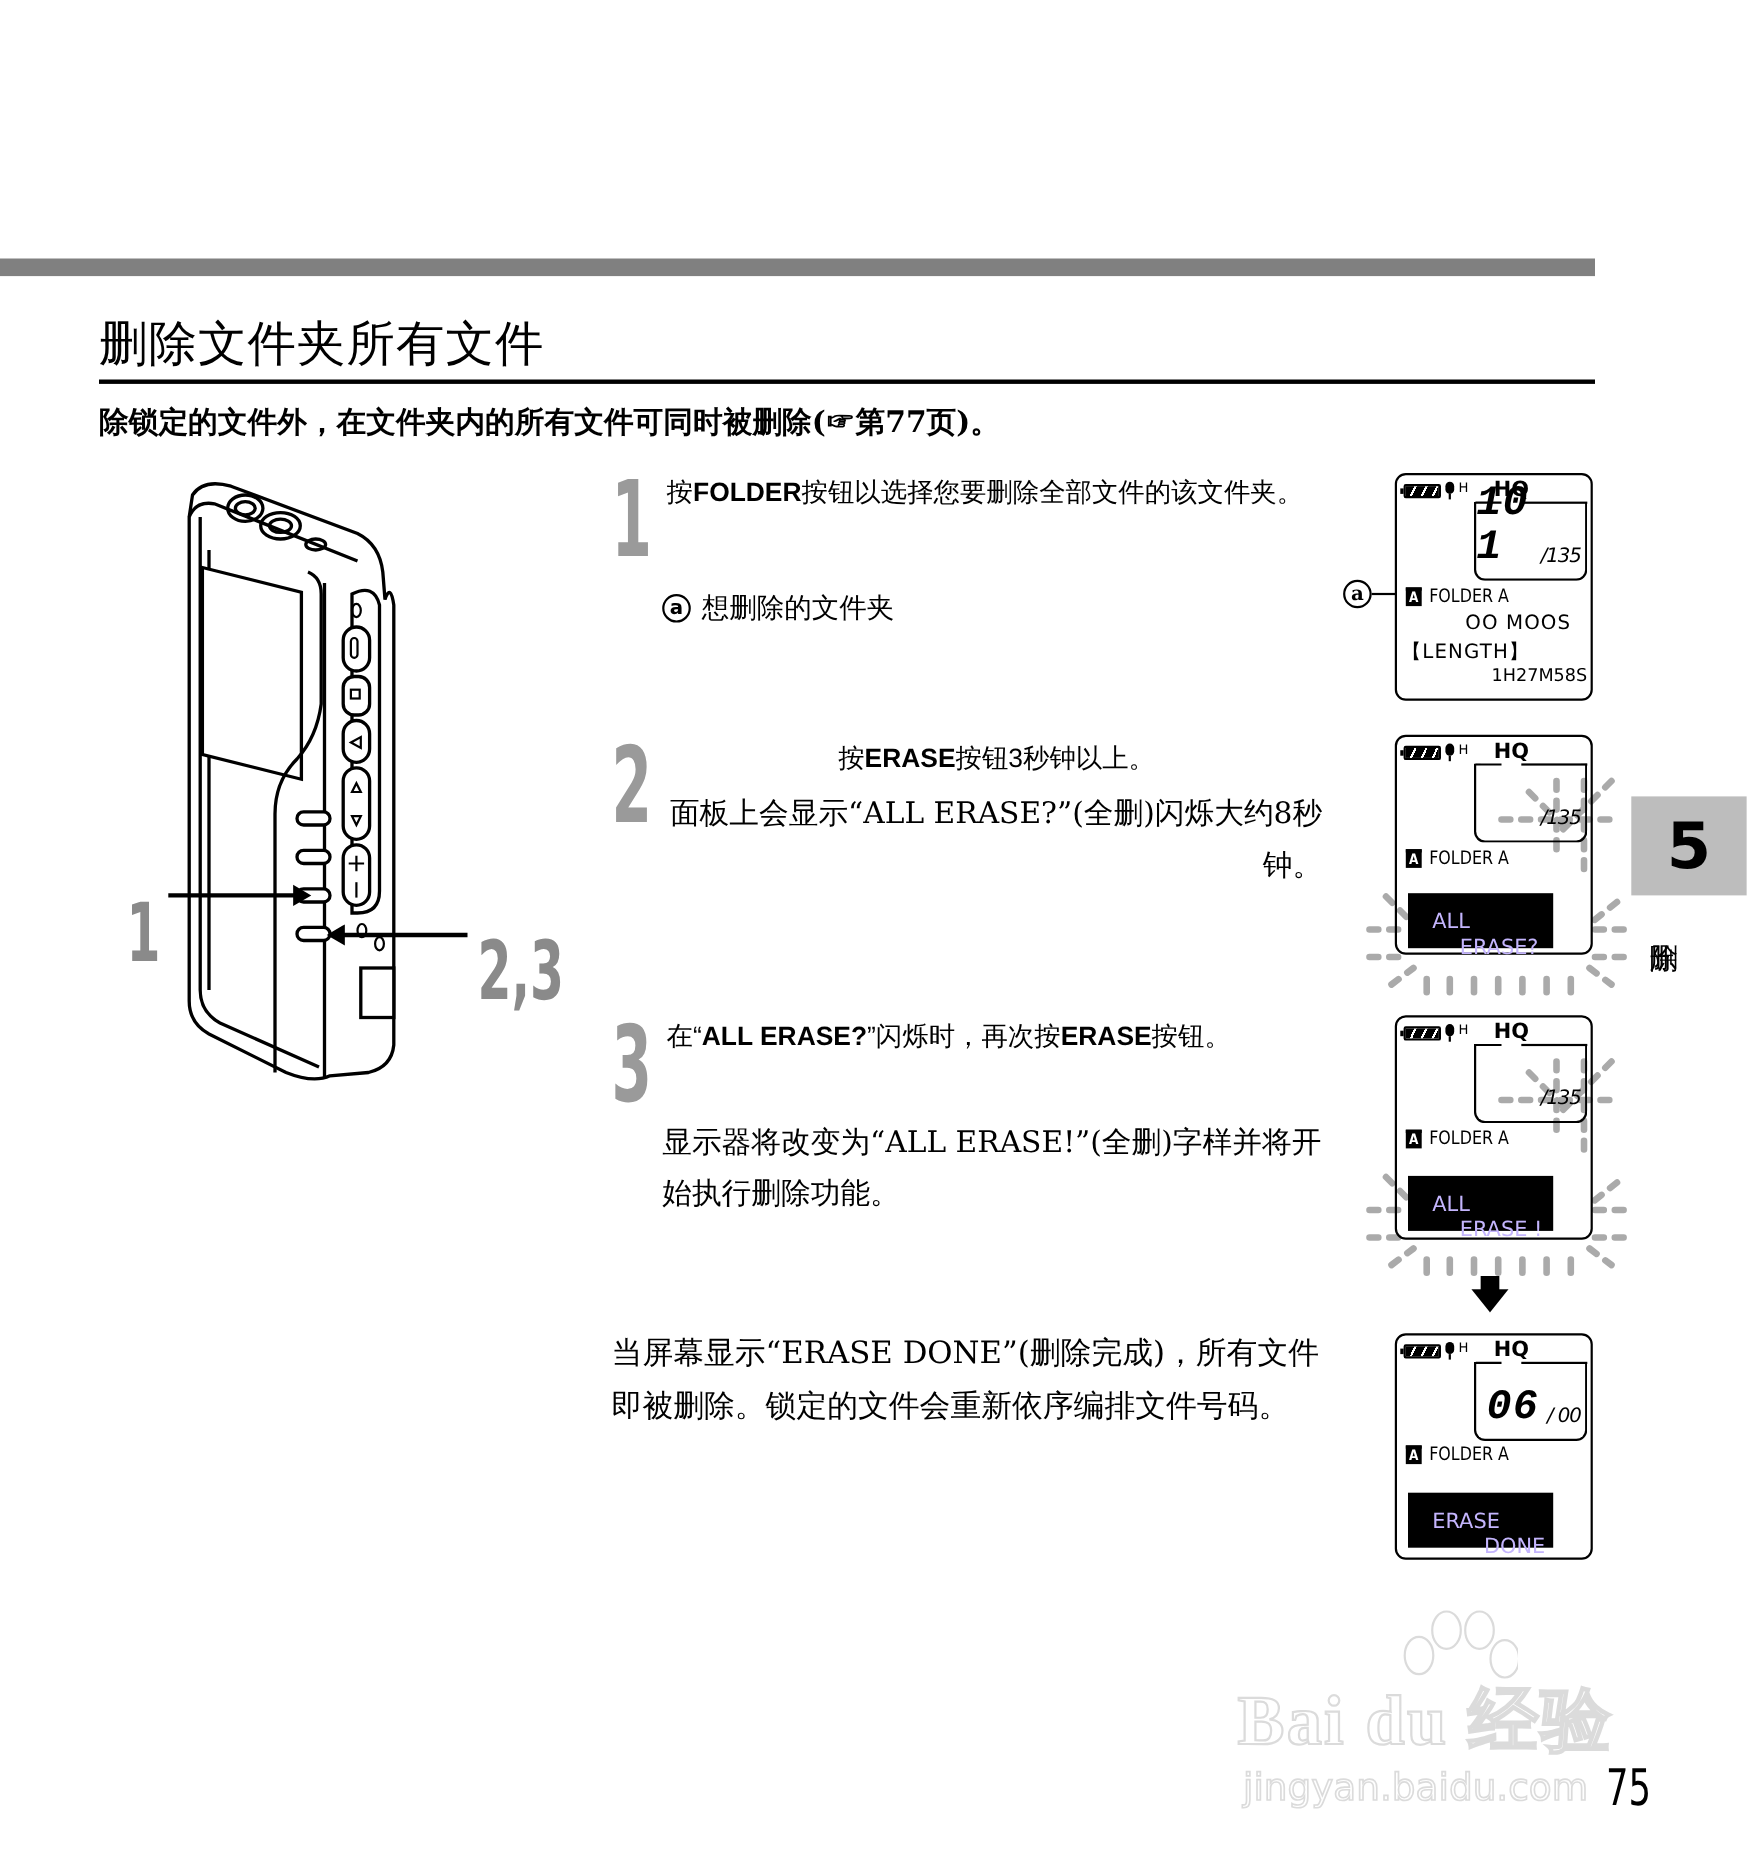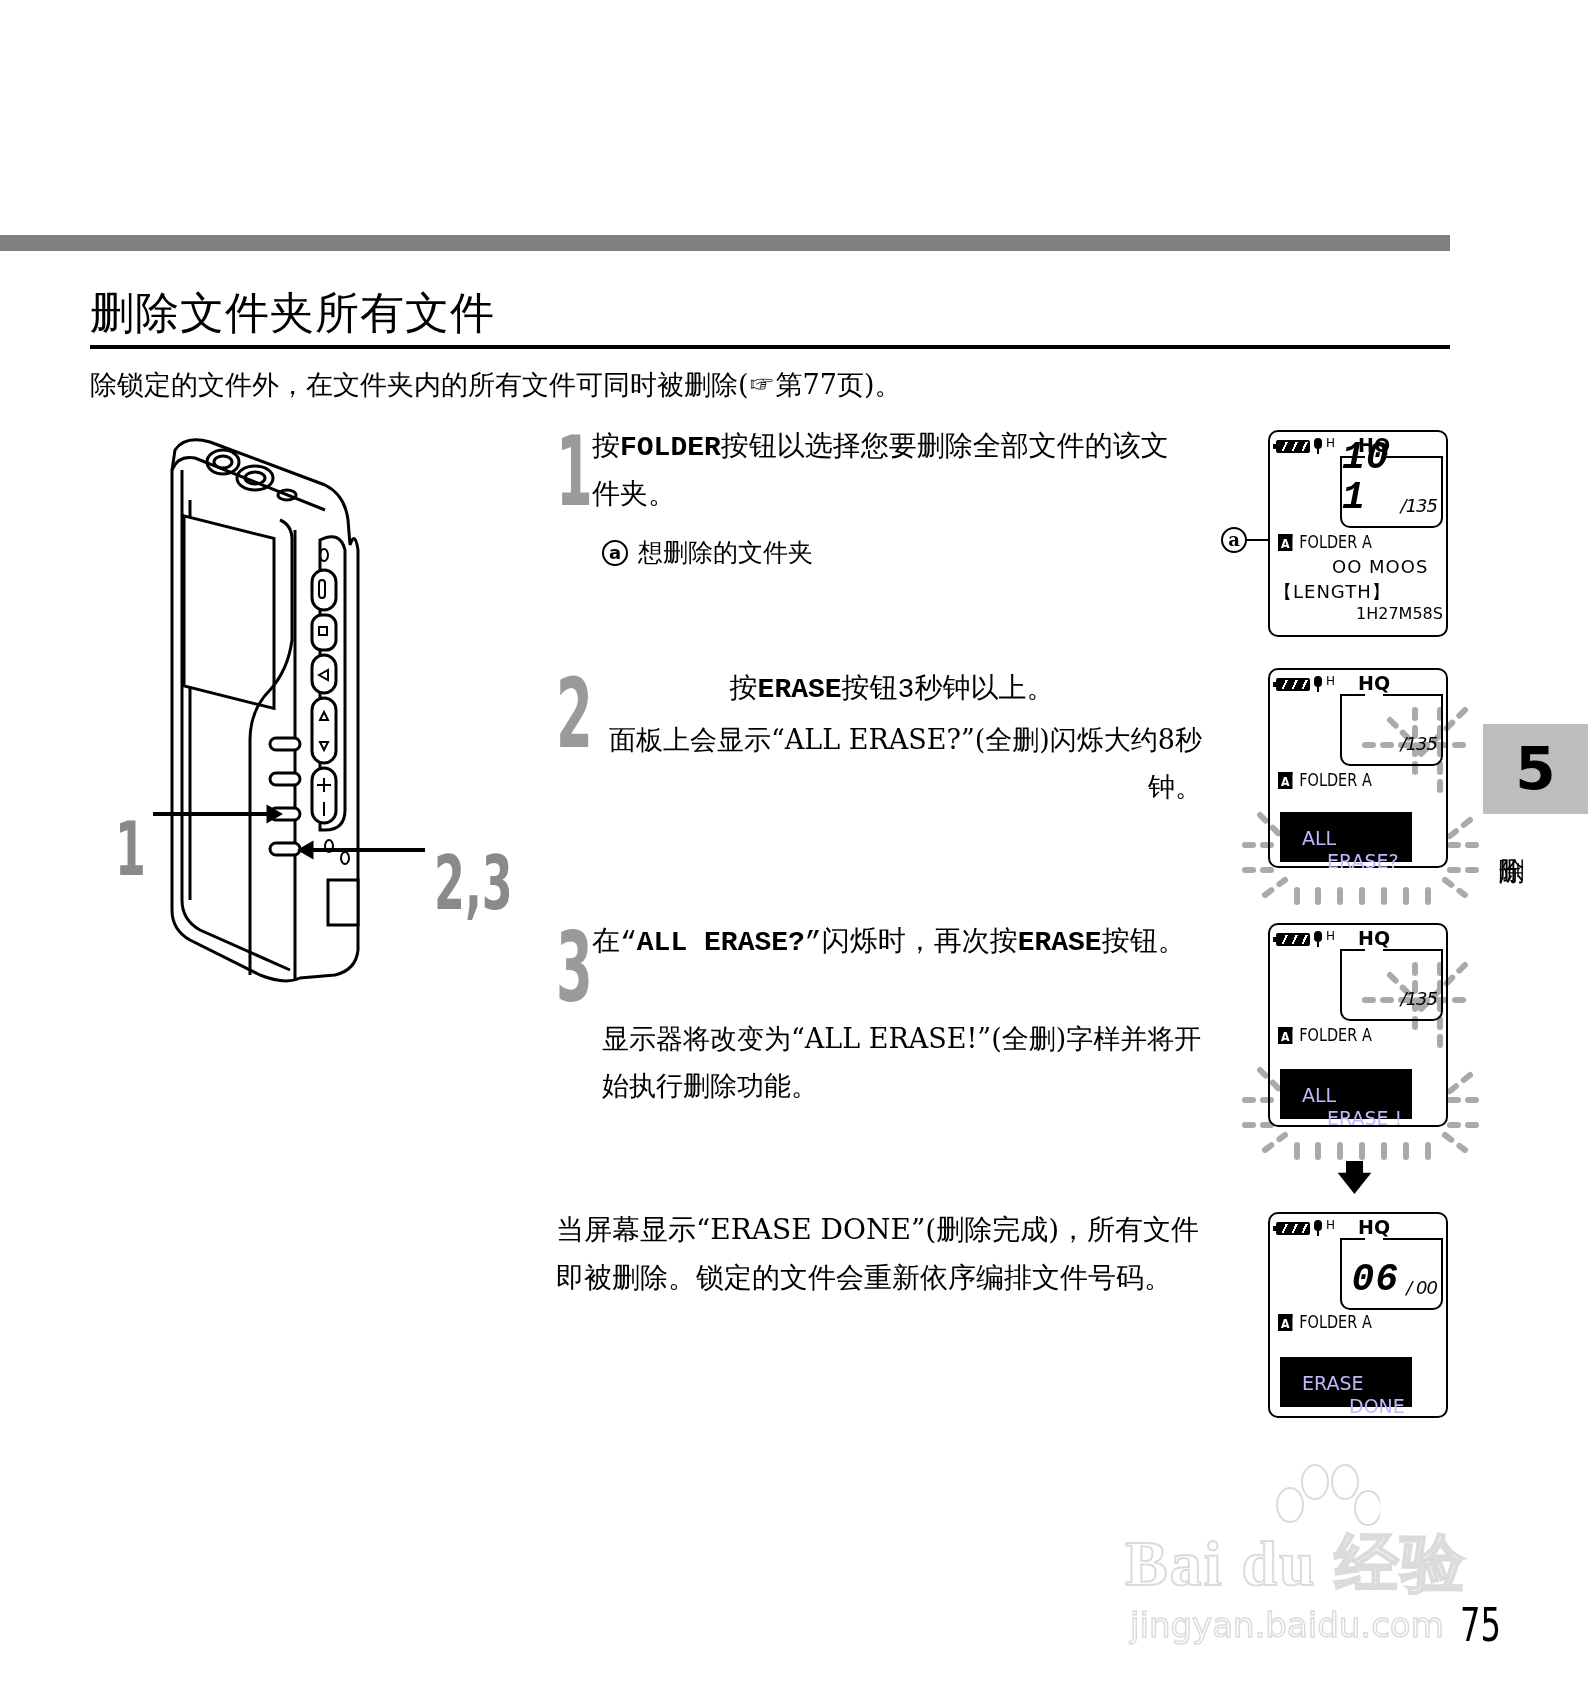--- a/index.html
+++ b/index.html
@@ -2,24 +2,24 @@
 <html><head>
 <meta charset="utf-8">
 <style>
   * { box-sizing: border-box; margin: 0; padding: 0; }
   html, body { width: 1588px; height: 1700px; background: #ffffff; overflow: hidden; }
   body { position: relative; font-family: "DejaVu Serif", "Liberation Serif", serif; color: #000; }
 
   .top-bar { position: absolute; left: 0; top: 235px; width: 1450px; height: 16px; background: #808080; }
   .page-title { position: absolute; left: 90px; top: 287px; font-family: "DejaVu Sans", sans-serif; font-size: 44px; letter-spacing: 1px; line-height: 52px; }
   .title-rule { position: absolute; left: 90px; top: 345px; width: 1360px; height: 4px; background: #000; }
-  .intro { position: absolute; left: 90px; top: 366px; font-size: 27px; line-height: 38px; }
+  .intro { position: absolute; left: 90px; top: 366px; font-size: 27px; line-height: 38px; font-weight: bold; }
 
   .step-num { position: absolute; font-family: "DejaVu Sans", sans-serif; font-weight: bold; color: #9a9a9a; font-size: 96px; line-height: 96px; transform: scaleX(0.55); transform-origin: left top; }
-  .step-head { position: absolute; left: 592px; width: 600px; font-family: Liberation Mono, monospace; font-size: 28px; line-height: 48px; }
+  .step-head { position: absolute; left: 606px; width: 600px; font-family: Liberation Sans, sans-serif; font-size: 24px; line-height: 48px; }
   .step-head b { font-weight: bold; }
   .step-body { position: absolute; left: 602px; width: 600px; font-size: 27px; line-height: 47px; }
   .note { position: absolute; left: 602px; top: 536px; font-family: "DejaVu Sans", sans-serif; font-size: 25px; line-height: 34px; display: flex; align-items: center; gap: 10px; }
   .circle-a { display: inline-flex; width: 26px; height: 26px; border: 2px solid #000; border-radius: 50%; align-items: center; justify-content: center; font-size: 18px; font-weight: bold; line-height: 1; }
   .final { position: absolute; left: 556px; top: 1206px; width: 650px; font-size: 28px; line-height: 48px; }
 
   
   .lcd { position: absolute; width: 180px; border: 2px solid #000; border-radius: 10px; background: #fff; font-family: "DejaVu Sans", sans-serif; }
   .lcd .status { position: absolute; left: 6px; top: 6px; display: flex; align-items: center; gap: 3px; }
   .battery { width: 34px; height: 13px; border: 2px solid #000; border-radius: 2px; position: relative; background: repeating-linear-gradient(115deg, #000 0 7px, #fff 7px 9px); }

